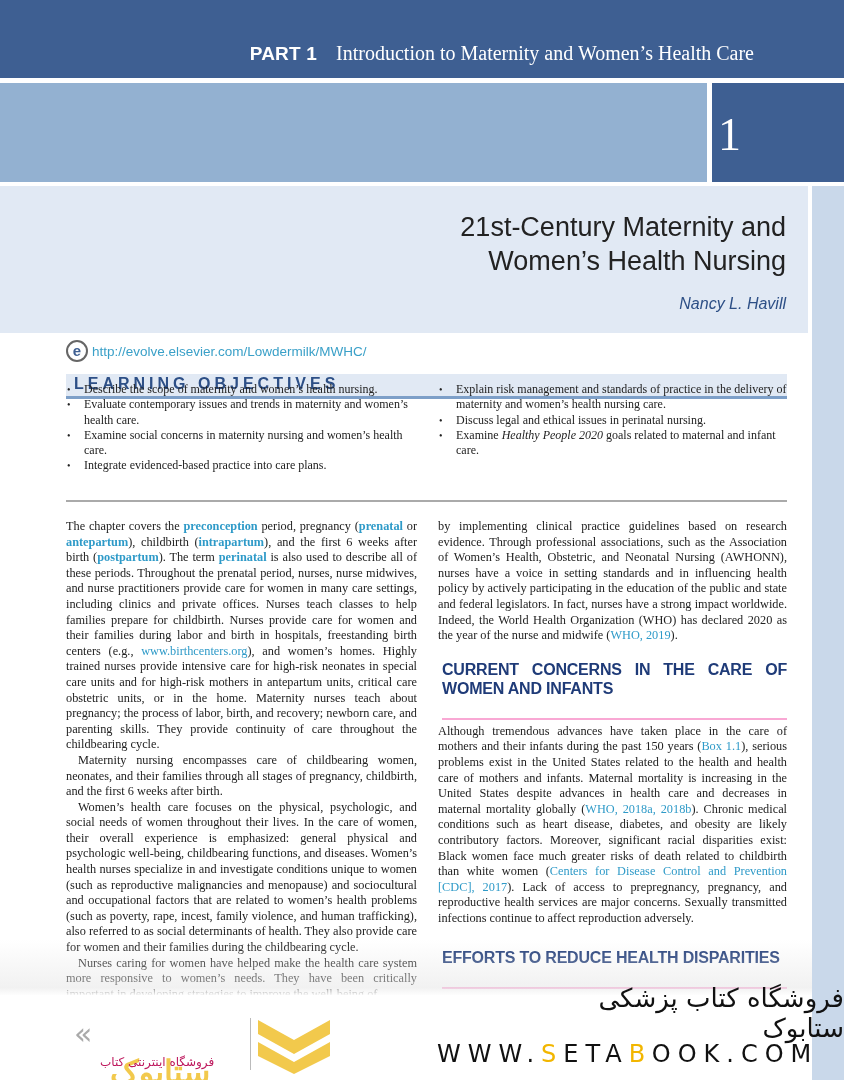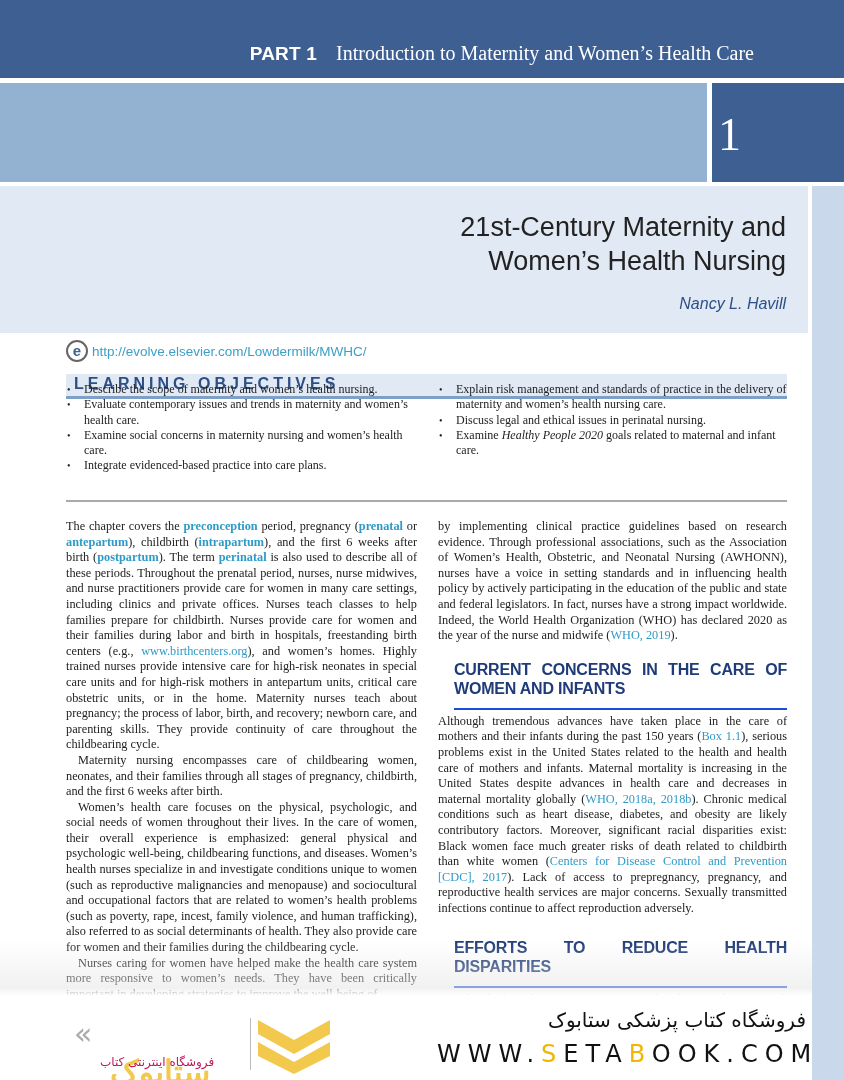--- a/index.html
+++ b/index.html
@@ -38,30 +38,30 @@
   .lo-bottom-rule { left:66px; top:500px; width:721px; height:2px; background:#aaa; }
 
   .col { font-size:12.3px; line-height:15.6px; text-align:justify; color:#222; }
   .col p { margin:0; }
   .col p.ind { text-indent:12px; }
   .link { color:#2e9ac8; }
   .kw { color:#2e9ac8; font-weight:bold; }
   .col-left { left:66px; top:519px; width:351px; }
   .col-right { left:438px; top:519px; width:349px; }
 
-  .sec-head { font-family:"Liberation Sans", sans-serif; font-weight:bold; color:#1f3b78; font-size:16px; line-height:19px; margin:16px 0 4px 16px; padding-bottom:10px; border-bottom:2px solid #1d4ed8; letter-spacing:-0.2px; }
+  .sec-head { font-family:"Liberation Sans", sans-serif; font-weight:bold; color:#1f3b78; font-size:16px; line-height:19px; margin:16px 0 4px 4px; padding-bottom:20px; border-bottom:2px solid #f9a8d4; letter-spacing:-0.2px; }
 
   .fade { left:0; top:940px; width:812px; height:56px; background:linear-gradient(to bottom, rgba(255,255,255,0) 0%, rgba(230,230,230,0.55) 85%, rgba(255,255,255,1) 100%); }
   .footer-white { left:0; top:995px; width:812px; height:85px; background:#fff; }
   .logo-word { left:72px; top:1013px; font-family:"Liberation Sans", sans-serif; font-weight:bold; font-size:32px; color:#f2c94c; letter-spacing:-1px;margin-top:40px; }
   .logo-chev { left:74px; top:1016px; color:#aaa; font-size:30px; font-family:"DejaVu Sans", sans-serif; }
   .logo-sub { left:100px; top:1055px; color:#be185d; font-size:12px; font-family:"DejaVu Sans", sans-serif; }
   .logo-div { left:250px; top:1018px; width:1px; height:52px; background:#bbb; }
 
-  .store-name { left:548px; top:1008px; font-family:"DejaVu Sans", sans-serif; font-size:20px; color:#111; direction:rtl; }
+  .store-name { left:548px; top:983px; font-family:"DejaVu Sans", sans-serif; font-size:26px; color:#111; direction:rtl; }
   .store-url { left:437px; top:1040px; font-family:"DejaVu Sans", sans-serif; font-size:24px; letter-spacing:7px; color:#111; }
   .store-url .hl { color:#f2b600; }
 </style>
 </head>
 <body>
 
 <div class="abs part-bar"></div>
 <div class="abs part-title">
   <span class="part-label">PART 1</span>
   <span class="part-name">Introduction to Maternity and Women’s Health Care</span>

